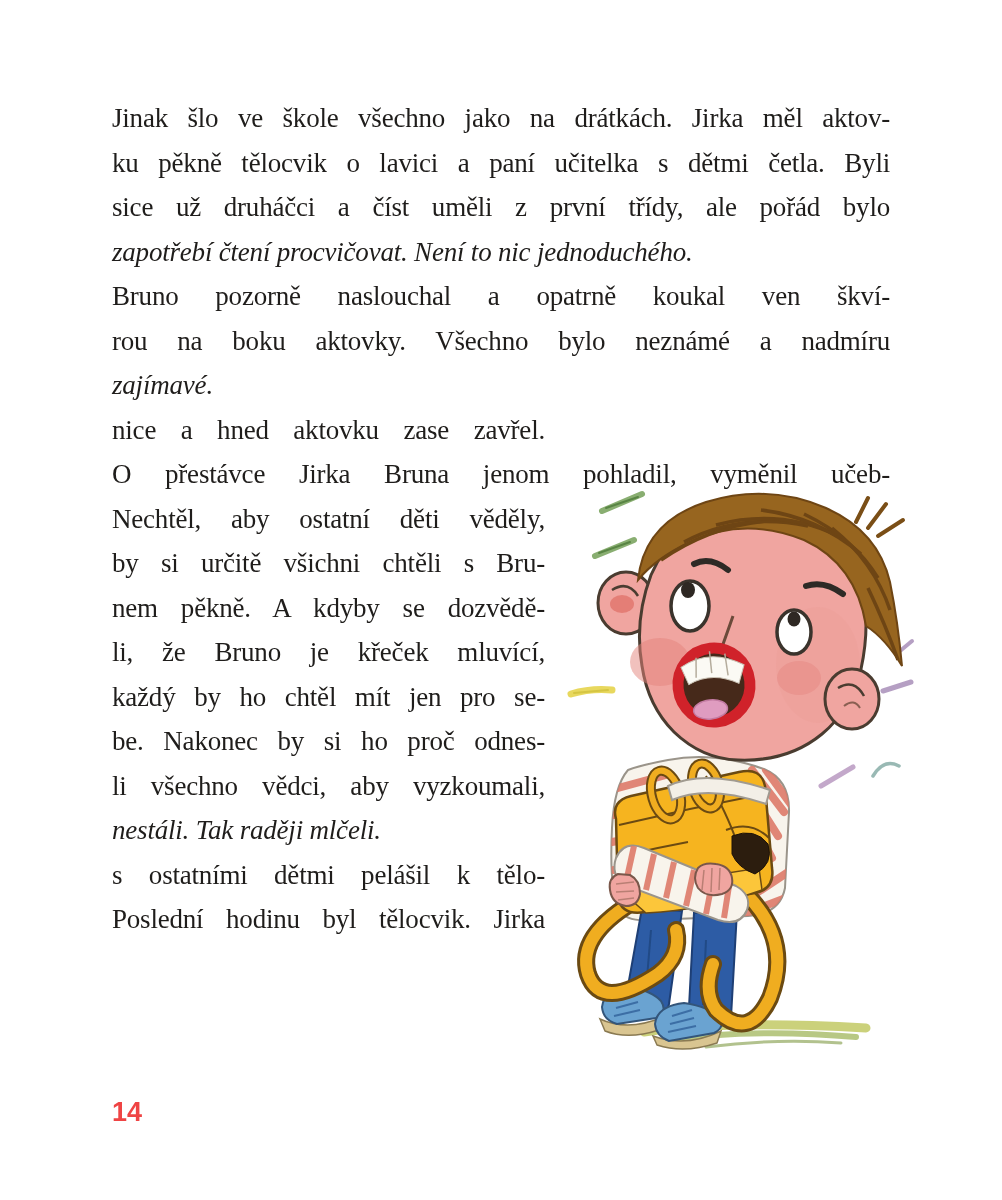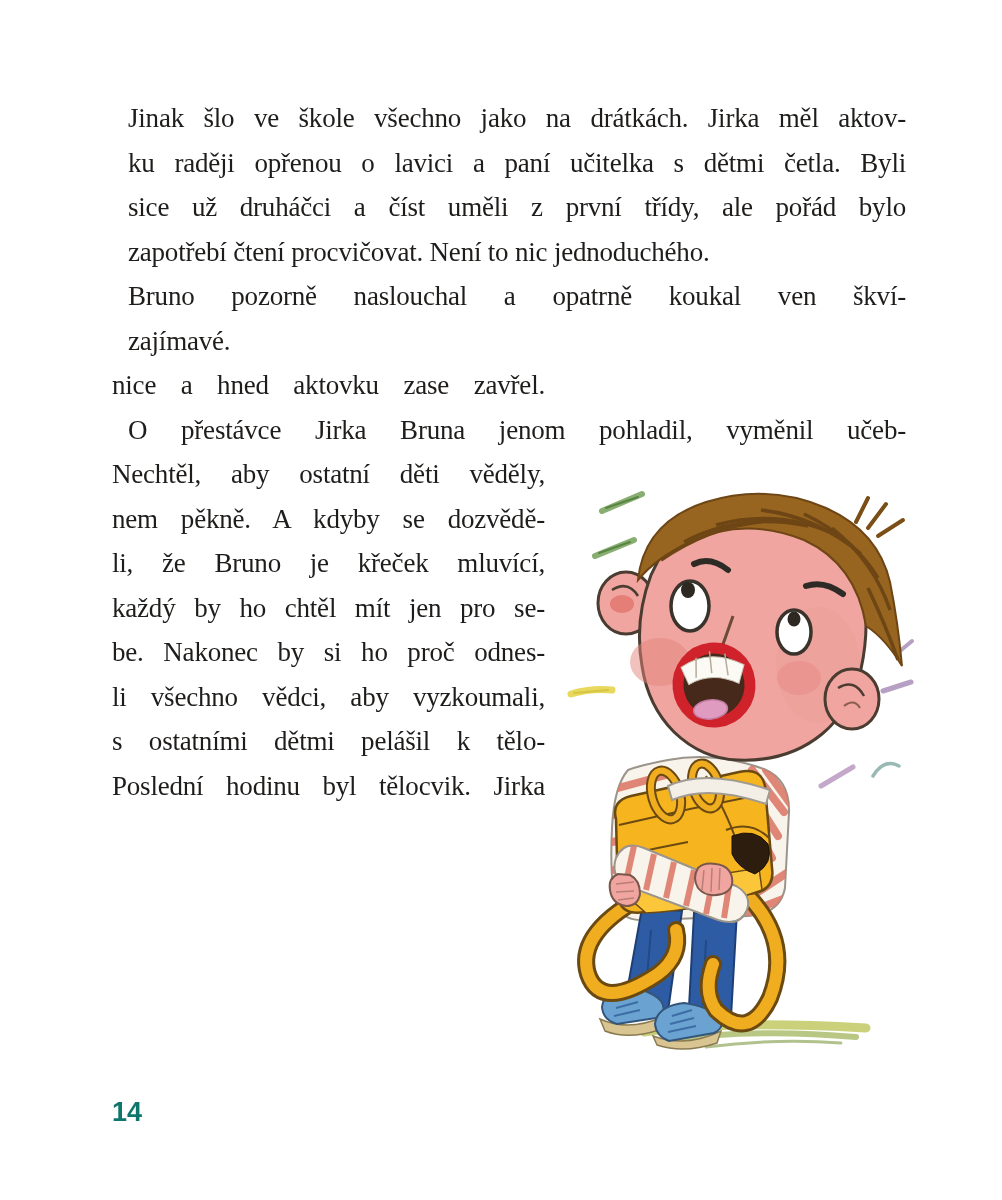--- a/index.html
+++ b/index.html
@@ -6,49 +6,52 @@
   body{
     width:1002px;height:1200px;position:relative;overflow:hidden;
     background:#ffffff;
     font-family:"Liberation Serif","DejaVu Serif",serif;
   }
   .textblock{position:absolute;left:112px;top:96px;color:#1f1d1b;}
   .line{
     height:44.5px;line-height:44.5px;font-size:27px;letter-spacing:-0.2px;
     white-space:nowrap;color:#1f1d1b;
   }
-  .full,.full-end{width:778px;margin-left:16px;}
+  .full,.full-end{width:778px;}
   .narrow,.narrow-end{width:433px;}
   .full,.narrow{text-align:justify;text-align-last:justify;}
-  .full-end,.narrow-end{text-align:left;}
+  .full-end,.narrow-end{text-align:left;font-style:italic;}
   .pagenum{
     position:absolute;left:112px;top:1096px;
     font-family:"Liberation Sans","DejaVu Sans",sans-serif;
-    font-weight:bold;font-size:27px;color:#0f766e;line-height:32px;
+    font-weight:bold;font-size:27px;color:#ef4444;line-height:32px;
   }
   .illo{position:absolute;left:556px;top:470px;width:420px;height:600px;}
 </style>
 </head>
 <body>
 
 <div class="textblock">
     <div class="line full">Jinak šlo ve škole všechno jako na drátkách. Jirka měl aktov-</div>
-    <div class="line full">ku raději opřenou o lavici a paní učitelka s dětmi četla. Byli</div>
+    <div class="line full">ku pěkně tělocvik o lavici a paní učitelka s dětmi četla. Byli</div>
     <div class="line full">sice už druháčci a číst uměli z první třídy, ale pořád bylo</div>
     <div class="line full-end">zapotřebí čtení procvičovat. Není to nic jednoduchého.</div>
     <div class="line full">Bruno pozorně naslouchal a opatrně koukal ven škví-</div>
+    <div class="line full">rou na boku aktovky. Všechno bylo neznámé a nadmíru</div>
     <div class="line full-end">zajímavé.</div>
     <div class="line narrow">nice a hned aktovku zase zavřel.</div>
     <div class="line full">O přestávce Jirka Bruna jenom pohladil, vyměnil učeb-</div>
     <div class="line narrow">Nechtěl, aby ostatní děti věděly,</div>
+    <div class="line narrow">by si určitě všichni chtěli s Bru-</div>
     <div class="line narrow">nem pěkně. A kdyby se dozvědě-</div>
     <div class="line narrow">li, že Bruno je křeček mluvící,</div>
     <div class="line narrow">každý by ho chtěl mít jen pro se-</div>
     <div class="line narrow">be. Nakonec by si ho proč odnes-</div>
     <div class="line narrow">li všechno vědci, aby vyzkoumali,</div>
+    <div class="line narrow-end">nestáli. Tak raději mlčeli.</div>
     <div class="line narrow">s ostatními dětmi pelášil k tělo-</div>
     <div class="line narrow">Poslední hodinu byl tělocvik. Jirka</div>
   </div>
 
 <div class="pagenum">14</div>
 
 <svg class="illo" viewBox="0 0 420 600">
 
   <g fill="none" stroke-linecap="round">
     <path d="M46,41 L86,24" stroke="#74a058" stroke-width="6" opacity="0.85"></path>

